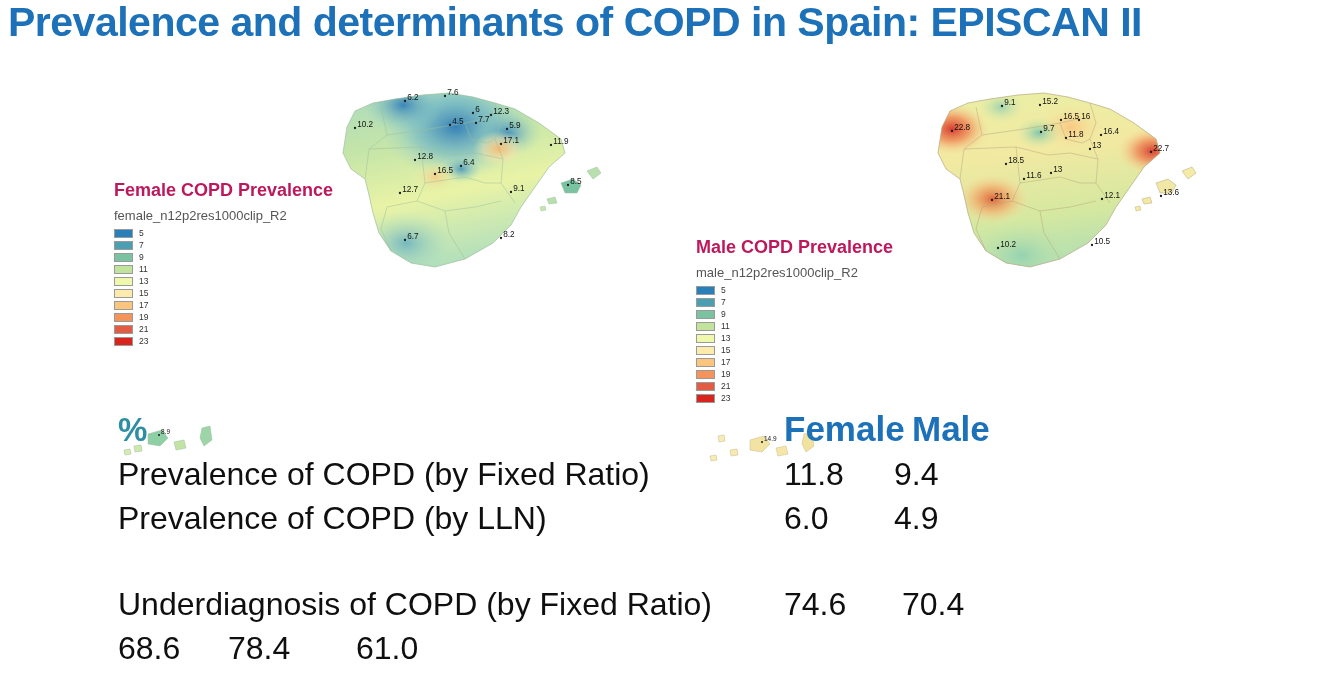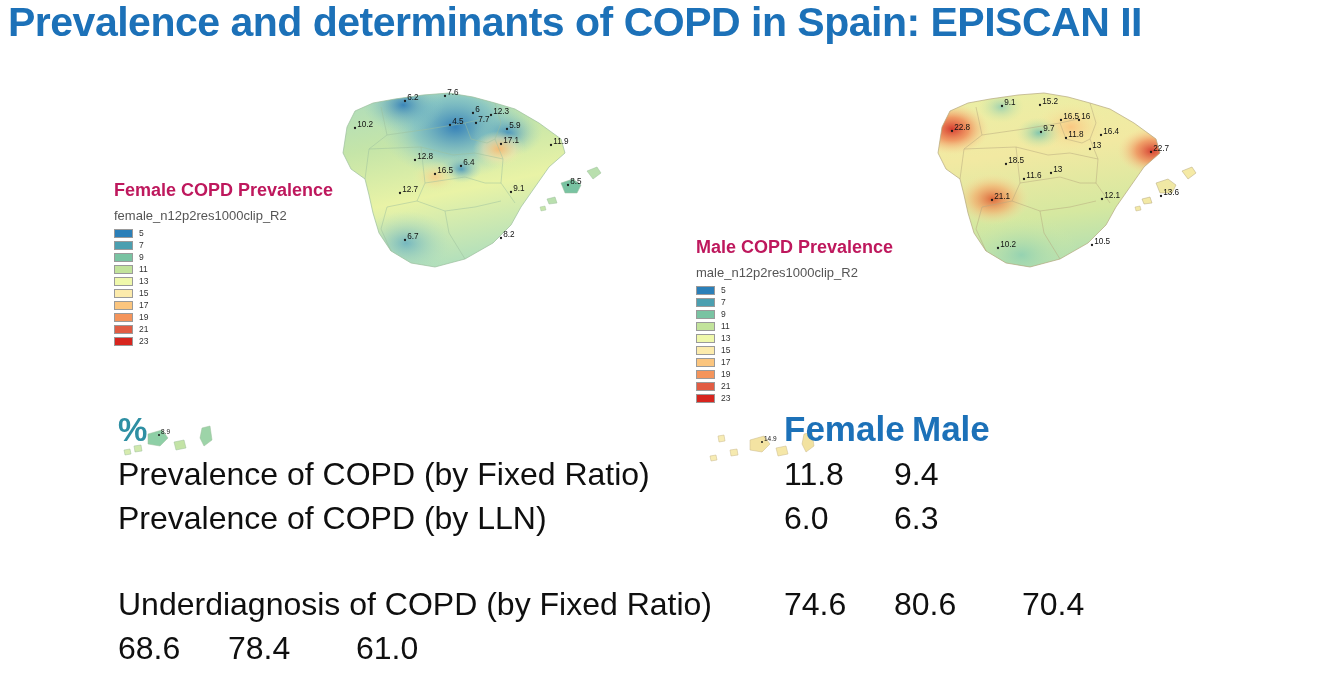--- a/index.html
+++ b/index.html
@@ -508,29 +508,28 @@
 
   <div class="tbl-row">
     <div class="col-label cell label-cell">Prevalence of COPD (by Fixed Ratio)</div>
     <div class="col-val total cell">11.8</div>
     <div class="col-val female cell">9.4</div>
   </div>
 
   <div class="tbl-row">
     <div class="col-label cell label-cell">Prevalence of COPD (by LLN)</div>
     <div class="col-val total cell">6.0</div>
-    <div class="col-val female cell">6.3</div>
+    <div class="col-val female cell">4.9</div>
   </div>
 
   <div class="tbl-row spacer"></div>
 
   <div class="tbl-row">
     <div class="col-label cell label-cell">Underdiagnosis of COPD (by Fixed Ratio)</div>
     <div class="col-val total cell">74.6</div>
-    <div class="col-val female cell">80.6</div>
     <div class="col-val male cell">70.4</div>
   </div>
 
   <div class="tbl-row">
     <div class="col-val total cell">68.6</div>
     <div class="col-val female cell">78.4</div>
     <div class="col-val male cell">61.0</div>
   </div>
 </div>
 

